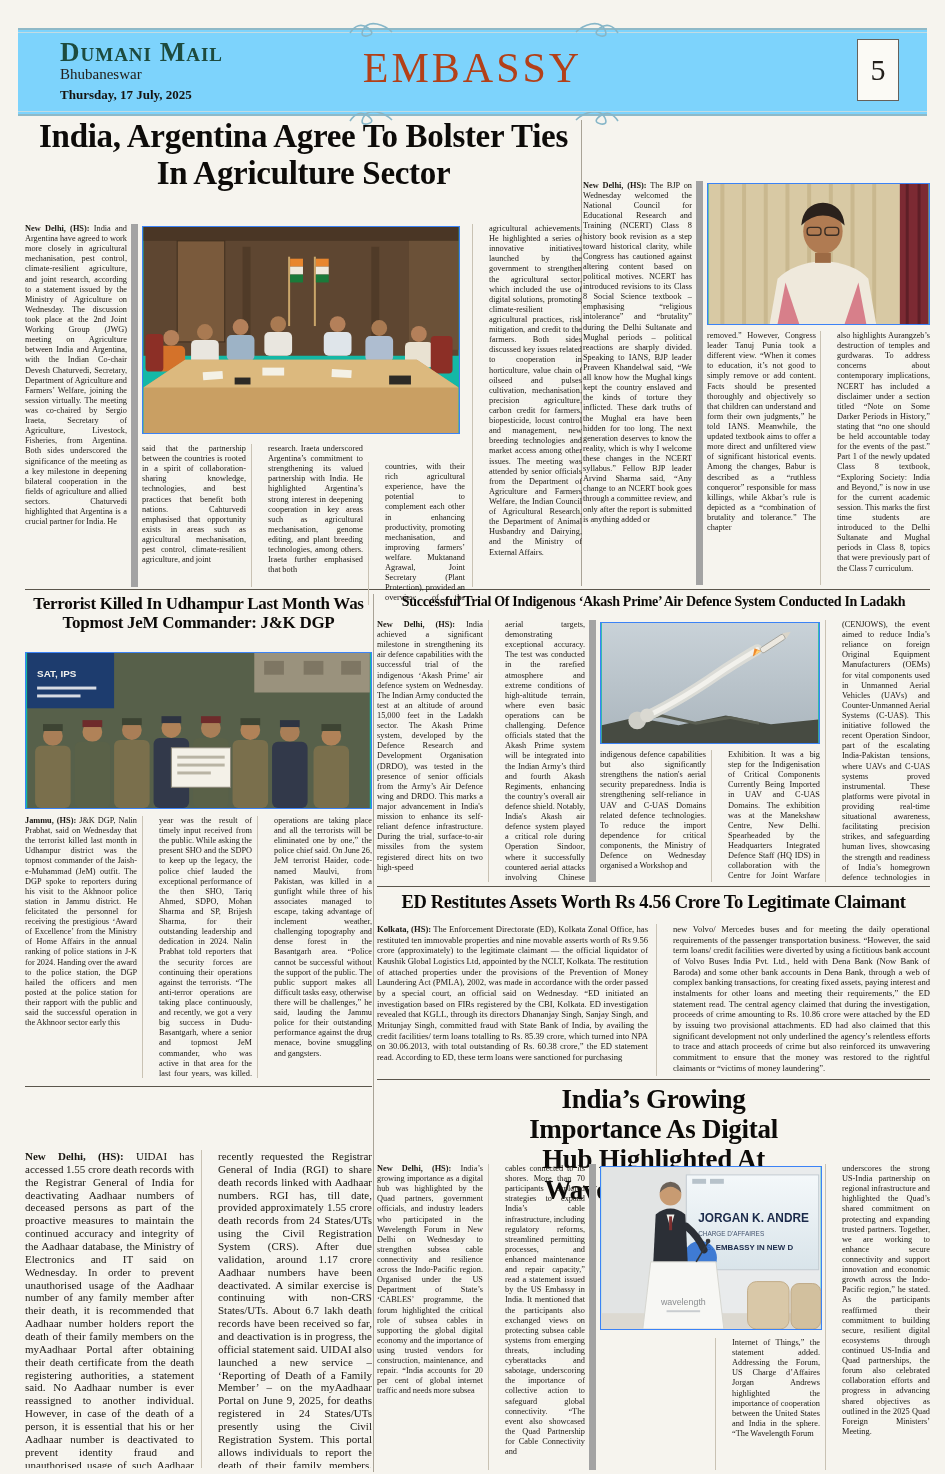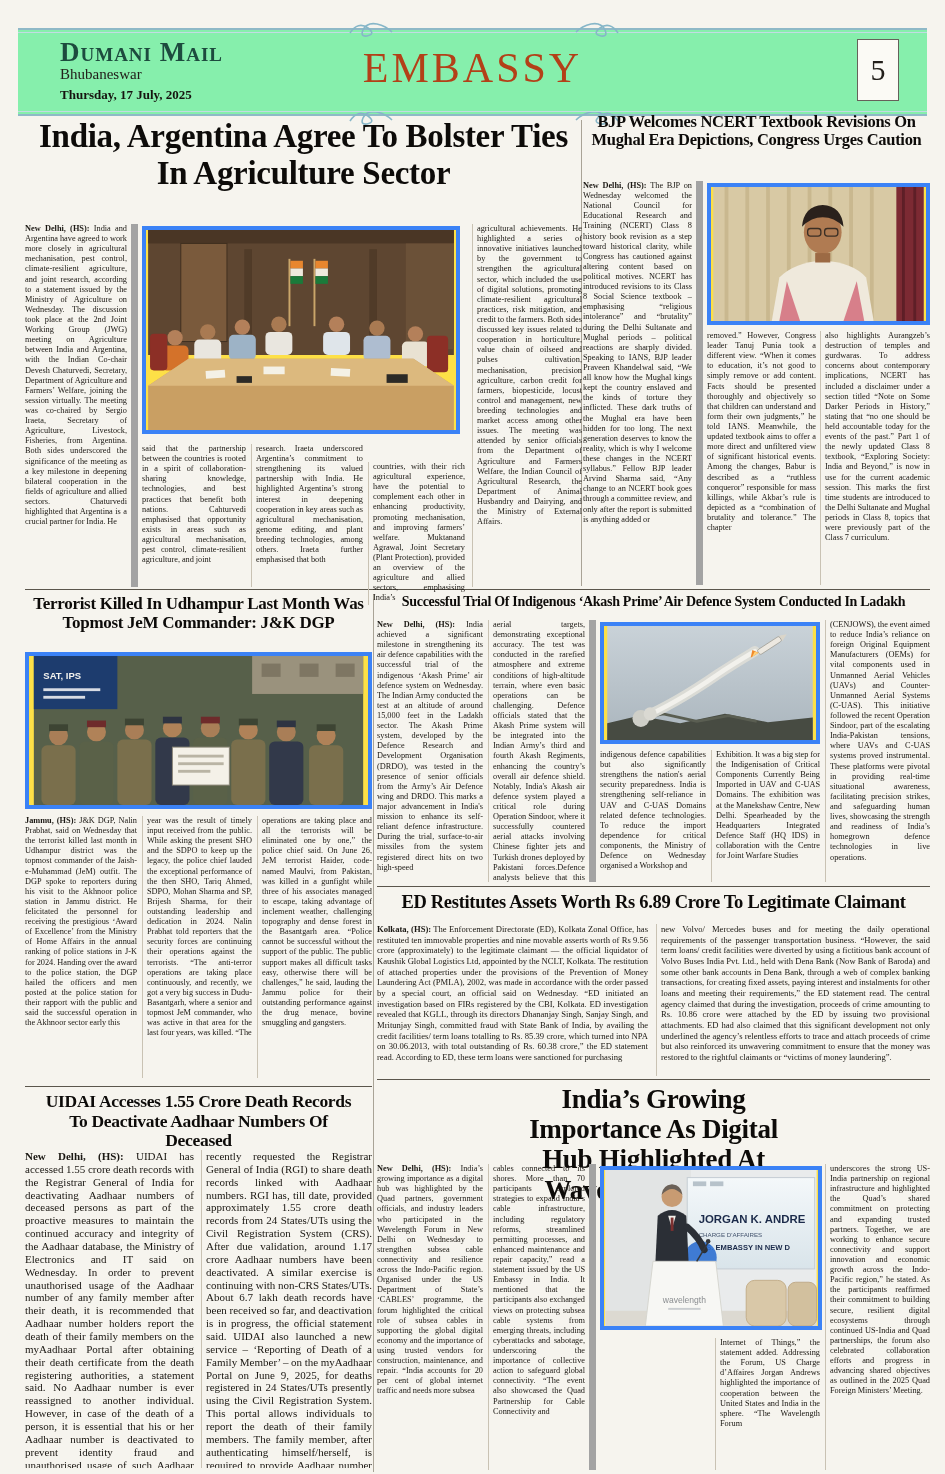--- a/index.html
+++ b/index.html
@@ -1,21 +1,21 @@
 <!DOCTYPE html>
 <html><head>
 <meta charset="utf-8">
 <style>
   html,body{margin:0;padding:0;background:#ffffff;}
   .page{position:relative;width:945px;height:1474px;margin:0 auto;background:#f6f4ee;
         font-family:"Liberation Serif","DejaVu Serif",serif;color:#1a1712;overflow:hidden;}
   *{box-sizing:border-box;}
 
   
-  .masthead{position:absolute;left:18px;top:28px;width:909px;height:88px;background:#86efac;
+  .masthead{position:absolute;left:18px;top:28px;width:909px;height:88px;background:#7dd3fc;
             border-top:2px solid #8fb9c7;border-bottom:2px solid #8fb9c7;}
   .masthead:before{content:"";position:absolute;left:0;right:0;top:2px;height:1px;background:#c2dbe3;}
   .masthead:after{content:"";position:absolute;left:0;right:0;bottom:2px;height:1px;background:#c2dbe3;}
   .mh-left{position:absolute;left:42px;top:8px;}
   .paper-name{font-variant:small-caps;font-weight:bold;font-size:27px;color:#1d4b3e;letter-spacing:1px;line-height:1.05;}
   .city{font-size:15px;color:#23201b;line-height:1.15;}
   .mdate{font-size:13px;font-weight:bold;color:#16130f;margin-top:3px;}
   .section-title{position:absolute;left:0;right:0;top:14px;text-align:center;font-size:42px;
                  color:#b34018;letter-spacing:3px;font-weight:400;}
   .page-box{position:absolute;right:28px;top:9px;width:42px;height:62px;border:1px solid #66615a;
@@ -23,23 +23,23 @@
   .flourish{position:absolute;width:46px;height:16px;}
 
   
   .art{position:absolute;}
   .hl{position:absolute;left:0;right:0;top:0;margin:0;font-weight:bold;text-align:center;
       color:#0d0b09;line-height:1.12;letter-spacing:-0.3px;}
   .col{position:absolute;text-align:justify;overflow:hidden;font-size:8.3px;line-height:1.22;
        word-spacing:-0.2px;}
   .col-sm{font-size:11px;line-height:1.17;}
   .dl{font-weight:bold;}
-  .bl{border-left:1px solid #c9c2b3;padding-left:4px;}
+  .bl{border-left:1px solid #c9c2b3;padding-left:16px;}
   .br{border-right:7px solid #a3a3a3;padding-right:4px;}
-  .ph{position:absolute;overflow:hidden;background:#fde047;border:4px solid #3b82f6;}
+  .ph{position:absolute;overflow:hidden;background:#14b8a6;border:1px solid #3b82f6;}
   .ph svg{display:block;width:100%;height:100%;}
   .vrule,.hrule{position:absolute;background:#a9a396;}
   .hrule-dark{position:absolute;background:#5b564c;}
 </style>
 </head>
 <body>
 
 <div class="page">
 
   <header class="masthead">
@@ -121,21 +121,20 @@
         <rect x="92" y="152" width="16" height="7" fill="#2c2a26"></rect>
       </svg>
     </div>
     <div class="col" style="left:117px;top:326px;width:104px;height:143px;">said that the partnership between the countries is rooted in a spirit of collaboration-sharing knowledge, technologies, and best practices that benefit both nations. Cahturvedi emphasised that opportunity exists in areas such as agricultural mechanisation, pest control, climate-resilient agriculture, and joint</div>
     <div class="col bl" style="left:226px;top:326px;width:112px;height:143px;">research. Iraeta underscored Argentina’s commitment to strengthening its valued partnership with India. He highlighted Argentina’s strong interest in deepening cooperation in key areas such as agricultural mechanisation, genome editing, and plant breeding technologies, among others. Iraeta further emphasised that both</div>
     <div class="col bl" style="left:343px;top:326px;width:97px;height:143px;margin-top:18px;">countries, with their rich agricultural experience, have the potential to complement each other in enhancing productivity, promoting mechanisation, and improving farmers’ welfare. Muktanand Agrawal, Joint Secretary (Plant Protection), provided an overview of the agriculture and allied sectors, emphasising India’s</div>
     <div class="col bl" style="left:447px;top:106px;width:110px;height:363px;">agricultural achievements. He highlighted a series of innovative initiatives launched by the government to strengthen the agricultural sector, which included the use of digital solutions, promoting climate-resilient agricultural practices, risk mitigation, and credit to the farmers. Both sides discussed key issues related to cooperation in horticulture, value chain of oilseed and pulses cultivation, mechanisation, precision agriculture, carbon credit for farmers, biopesticide, locust control and management, new breeding technologies and market access among other issues. The meeting was attended by senior officials from the Department of Agriculture and Farmers Welfare, the Indian Council of Agricultural Research, the Department of Animal Husbandry and Dairying, and the Ministry of External Affairs.</div>
   </article>
 
   <article class="art" style="left:583px;top:113px;width:347px;height:475px;">
-    <h1 class="hl" style="font-size:16.5px;">BJP Welcomes NCERT Textbook Revisions On Mughal Era Depictions, Congress Urges Caution</h1>
     <div class="col br" style="left:0;top:68px;width:120px;height:404px;"><span class="dl">New Delhi, (HS):</span> <span>The BJP on Wednesday welcomed the National Council for Educational Research and Training (NCERT) Class 8 history book revision as a step toward historical clarity, while Congress has cautioned against altering content based on political motives. NCERT has introduced revisions to its Class 8 Social Science textbook – emphasising “religious intolerance” and “brutality” during the Delhi Sultanate and Mughal periods – political reactions are sharply divided. Speaking to IANS, BJP leader Praveen Khandelwal said, “We all know how the Mughal kings kept the country enslaved and the kinds of torture they inflicted. These dark truths of the Mughal era have been hidden for too long. The next generation deserves to know the reality, which is why I welcome these changes in the NCERT syllabus.” Fellow BJP leader Arvind Sharma said, “Any change to an NCERT book goes through a committee review, and only after the report is submitted is anything added or</span></div>
     <div class="ph" style="left:124px;top:70px;width:223px;height:142px;">
       <svg viewBox="0 0 223 142">
         <rect width="223" height="142" fill="#d8c9a4"></rect>
         <g fill="#c9b88f">
             <rect x="12" width="4" height="142"></rect>
             <rect x="34" width="4" height="142"></rect>
             <rect x="56" width="4" height="142"></rect>
             <rect x="78" width="4" height="142"></rect>
             <rect x="100" width="4" height="142"></rect>
@@ -236,27 +235,26 @@
           <polygon points="160,22 152,22 157,19" fill="#ffd27a"></polygon>
         </g>
       </svg>
     </div>
     <div class="col" style="left:223px;top:156px;width:106px;height:132px;">indigenous defence capabilities but also significantly strengthens the nation's aerial security preparedness. India is strengthening self-reliance in UAV and C-UAS Domains related defence technologies. To reduce the import dependence for critical components, the Ministry of Defence on Wednesday organised a Workshop and</div>
     <div class="col bl" style="left:334px;top:156px;width:109px;height:132px;">Exhibition. It was a big step for the Indigenisation of Critical Components Currently Being Imported in UAV and C-UAS Domains. The exhibition was at the Manekshaw Centre, New Delhi. Spearheaded by the Headquarters Integrated Defence Staff (HQ IDS) in collaboration with the Centre for Joint Warfare Studies</div>
     <div class="col bl" style="left:448px;top:26px;width:105px;height:262px;">(CENJOWS), the event aimed to reduce India’s reliance on foreign Original Equipment Manufacturers (OEMs) for vital components used in Unmanned Aerial Vehicles (UAVs) and Counter-Unmanned Aerial Systems (C-UAS). This initiative followed the recent Operation Sindoor, part of the escalating India-Pakistan tensions, where UAVs and C-UAS systems proved instrumental. These platforms were pivotal in providing real-time situational awareness, facilitating precision strikes, and safeguarding human lives, showcasing the strength and readiness of India’s homegrown defence technologies in live operations.</div>
   </article>
 
   <article class="art" style="left:377px;top:888px;width:553px;height:190px;">
-    <h1 class="hl" style="font-size:18.5px;top:4px;">ED Restitutes Assets Worth Rs 6.89 Crore To Legitimate Claimant</h1>
+    <h1 class="hl" style="font-size:18.5px;top:4px;">ED Restitutes Assets Worth Rs 4.56 Crore To Legitimate Claimant</h1>
     <div class="col" style="left:0;top:36px;width:271px;height:152px;font-size:8.6px;line-height:1.24;"><span class="dl">Kolkata, (HS):</span> <span>The Enforcement Directorate (ED), Kolkata Zonal Office, has restituted ten immovable properties and nine movable asserts worth of Rs 9.56 crore (approximately) to the legitimate claimant — the official liquidator of Kaushik Global Logistics Ltd, appointed by the NCLT, Kolkata. The restitution of attached properties under the provisions of the Prevention of Money Laundering Act (PMLA), 2002, was made in accordance with the order passed by a special court, an official said on Wednesday. “ED initiated an investigation based on FIRs registered by the CBI, Kolkata. ED investigation revealed that KGLL, through its directors Dhananjay Singh, Sanjay Singh, and Mritunjay Singh, committed fraud with State Bank of India, by availing the credit facilities/ term loans totalling to Rs. 85.39 crore, which turned into NPA on 30.06.2013, with total outstanding of Rs. 60.38 crore,” the ED statement read. According to ED, these term loans were sanctioned for purchasing</span></div>
     <div class="col bl" style="left:279px;top:36px;width:274px;height:152px;font-size:8.6px;line-height:1.24;">new Volvo/ Mercedes buses and for meeting the daily operational requirements of the passenger transportation business. “However, the said term loans/ credit facilities were diverted by using a fictitious bank account of Volvo Buses India Pvt. Ltd., held with Dena Bank (Now Bank of Baroda) and some other bank accounts in Dena Bank, through a web of complex banking transactions, for creating fixed assets, paying interest and instalments for other loans and meeting their requirements,” the ED statement read. The central agency claimed that during the investigation, proceeds of crime amounting to Rs. 10.86 crore were attached by the ED by issuing two provisional attachments. ED had also claimed that this significant development not only underlined the agency’s relentless efforts to trace and attach proceeds of crime but also reinforced its unwavering commitment to ensure that the money was restored to the rightful claimants or “victims of money laundering”.</div>
   </article>
 
   <article class="art" style="left:25px;top:1090px;width:347px;height:382px;">
-    <h1 class="hl" style="font-size:17.5px;padding:0 10px;top:2px;">UIDAI Accesses 1.55 Crore Death Records To Deactivate Aadhaar Numbers Of Deceased</h1>
     <div class="col col-sm" style="left:0;top:60px;width:169px;height:318px;"><span class="dl">New Delhi, (HS):</span> <span>UIDAI has accessed 1.55 crore death records with the Registrar General of India for deactivating Aadhaar numbers of deceased persons as part of the proactive measures to maintain the continued accuracy and integrity of the Aadhaar database, the Ministry of Electronics and IT said on Wednesday. In order to prevent unauthorised usage of the Aadhaar number of any family member after their death, it is recommended that Aadhaar number holders report the death of their family members on the myAadhaar Portal after obtaining their death certificate from the death registering authorities, a statement said. No Aadhaar number is ever reassigned to another individual. However, in case of the death of a person, it is essential that his or her Aadhaar number is deactivated to prevent identity fraud and unauthorised usage of such Aadhaar number, the statement explained.It is also important to validate the status of the deceased Aadhaar number holders prior to deactivation of their Aadhaar numbers, as it may have widespread ramifications for them. Therefore, in order to maintain the continued accuracy of the Aadhaar database, UIDAI has proactively taken measures to obtain death records from various sources and deactivate Aadhaar numbers after due validation, according to the statement.As part of these steps, UIDAI</span></div>
     <div class="col col-sm bl" style="left:176px;top:60px;width:171px;height:318px;">recently requested the Registrar General of India (RGI) to share death records linked with Aadhaar numbers. RGI has, till date, provided approximately 1.55 crore death records from 24 States/UTs using the Civil Registration System (CRS). After due validation, around 1.17 crore Aadhaar numbers have been deactivated. A similar exercise is continuing with non-CRS States/UTs. About 6.7 lakh death records have been received so far, and deactivation is in progress, the official statement said. UIDAI also launched a new service – ‘Reporting of Death of a Family Member’ – on the myAadhaar Portal on June 9, 2025, for deaths registered in 24 States/UTs presently using the Civil Registration System. This portal allows individuals to report the death of their family members. The family member, after authenticating himself/herself, is required to provide Aadhaar number and Death Registration Number along with other demographic details of the deceased person on the portal. After due process of validation of the information submitted by the family member, further action is taken for the deactivation, or otherwise, of the Aadhaar number of the deceased person. The process of integration of remaining States/UTs with the portal is currently underway, the statement explained.</div>
   </article>
 
   <article class="art" style="left:377px;top:1082px;width:553px;height:390px;">
     <h1 class="hl" style="font-size:27px;max-width:490px;left:50%;transform:translateX(-50%);top:2px;">India’s Growing Importance As Digital Hub Highlighted At Wavelength Forum</h1>
     <div class="col" style="left:0;top:82px;width:106px;height:306px;"><span class="dl">New Delhi, (HS):</span> <span>India’s growing importance as a digital hub was highlighted by the Quad partners, government officials, and industry leaders who participated in the Wavelength Forum in New Delhi on Wednesday to strengthen subsea cable connectivity and resilience across the Indo-Pacific region. Organised under the US Department of State’s ‘CABLES’ programme, the forum highlighted the critical role of subsea cables in supporting the global digital economy and the importance of using trusted vendors for construction, maintenance, and repair. “India accounts for 20 per cent of global internet traffic and needs more subsea</span></div>
     <div class="col bl br" style="left:111px;top:82px;width:108px;height:306px;">cables connected to its shores. More than 70 participants explored strategies to expand India’s cable infrastructure, including regulatory reforms, streamlined permitting processes, and enhanced maintenance and repair capacity,” read a statement issued by the US Embassy in India. It mentioned that the participants also exchanged views on protecting subsea cable systems from emerging threats, including cyberattacks and sabotage, underscoring the importance of collective action to safeguard global connectivity. “The event also showcased the Quad Partnership for Cable Connectivity and</div>
     <div class="ph" style="left:223px;top:84px;width:222px;height:164px;">
       <svg viewBox="0 0 222 164">

